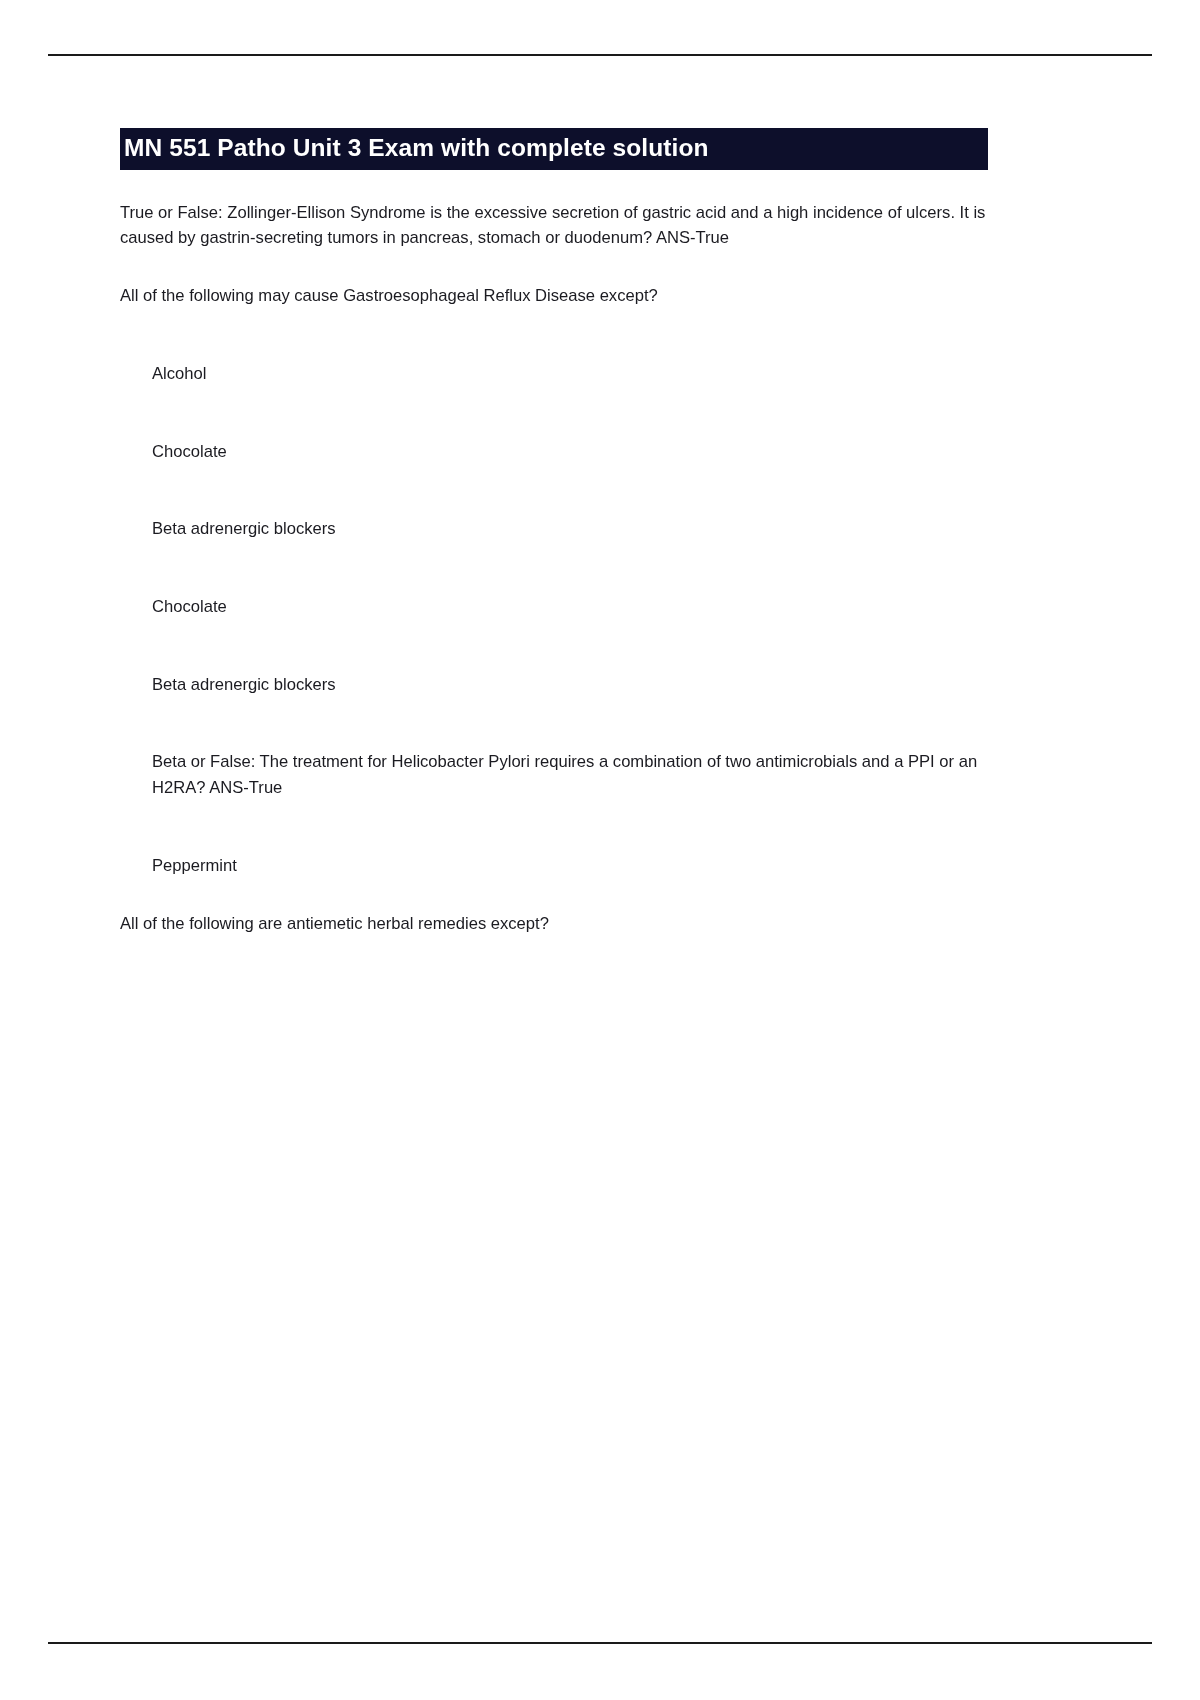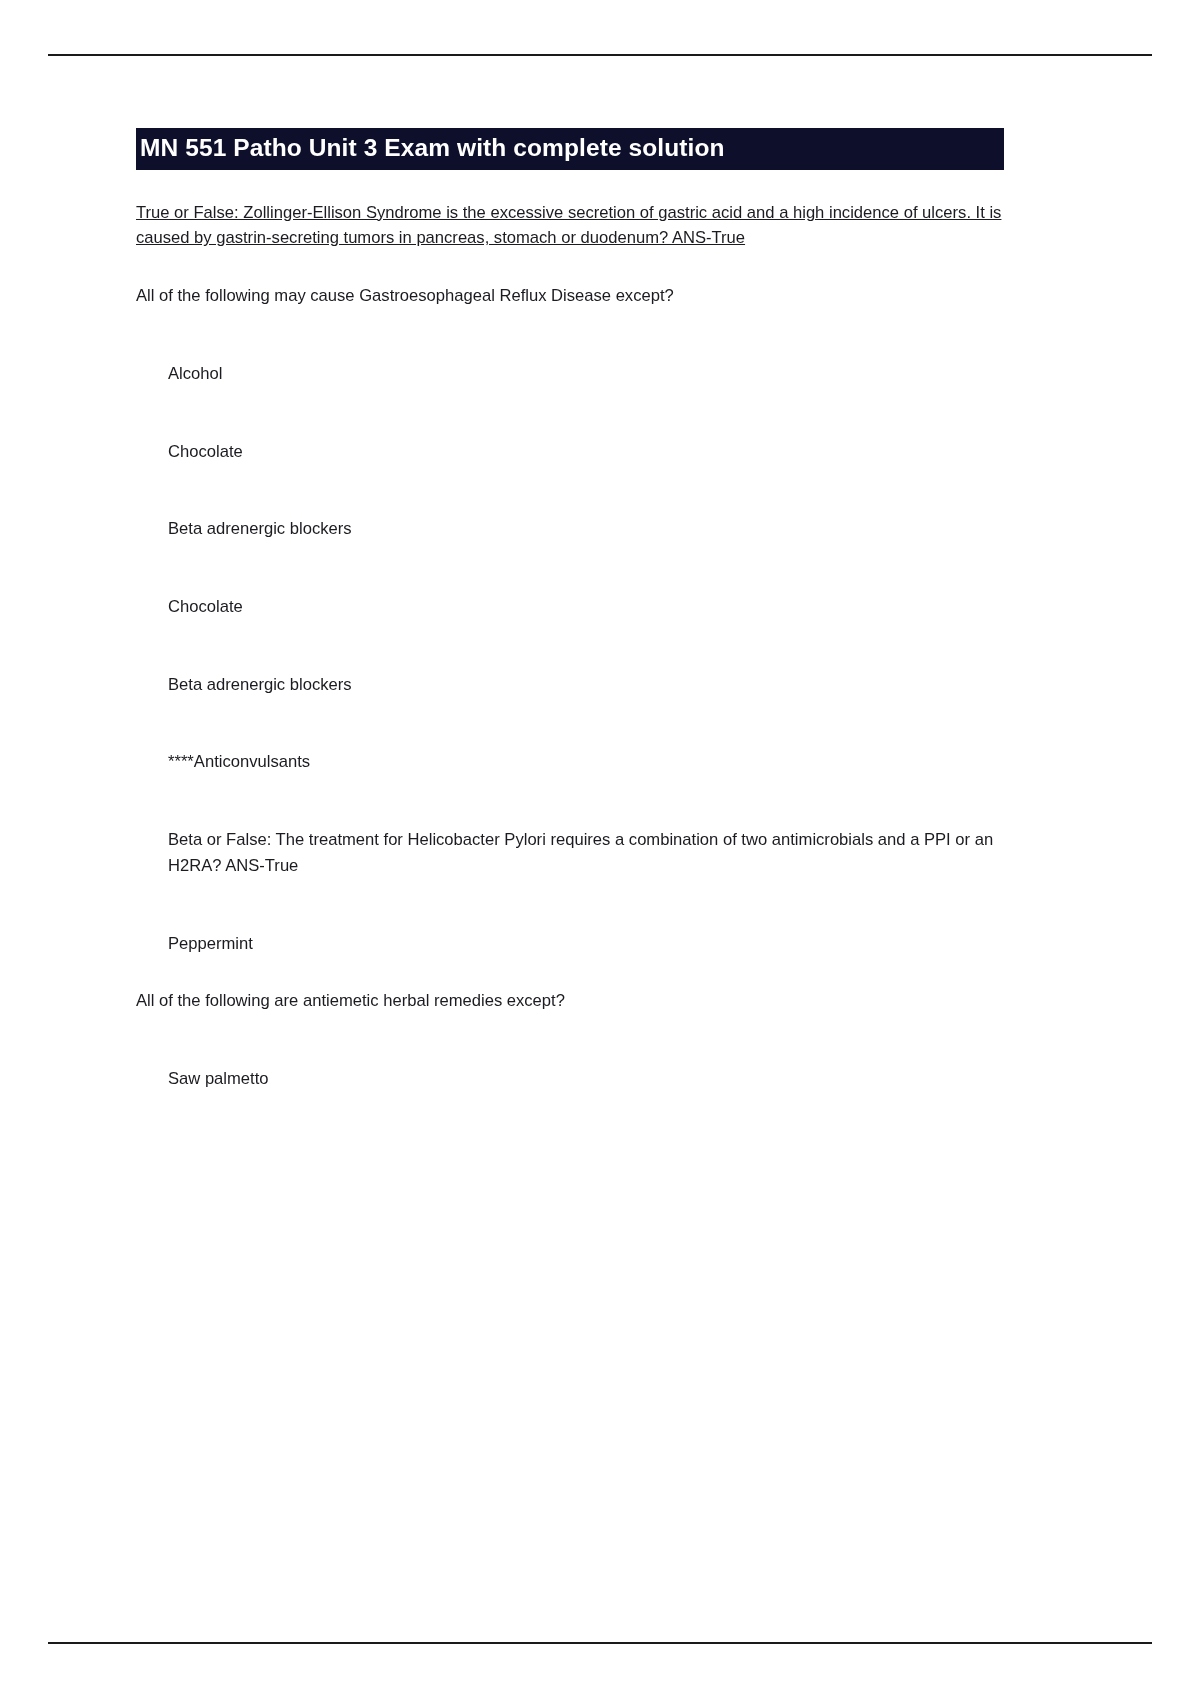--- a/index.html
+++ b/index.html
@@ -24,21 +24,21 @@
     left: 48px;
     right: 48px;
     height: 2px;
     background: #1a1a1a;
   }
   .rule.top { top: 54px; }
   .rule.bottom { bottom: 56px; }
 
   .content {
     position: absolute;
-    left: 136px;
+    left: 120px;
     top: 128px;
     width: 868px;
   }
 
   .title-bar {
     background: #0d0f2b;
     color: #ffffff;
     font-size: 24.5px;
     font-weight: bold;
     letter-spacing: 0.1px;
@@ -49,21 +49,21 @@
   }
 
   .para {
     color: #1b1b21;
     font-size: 16.6px;
     line-height: 1.55;
     margin-top: 34px;
     max-width: 866px;
     font-weight: 400;
   }
-  .para.first { margin-top: 30px; text-decoration: underline; }
+  .para.first { margin-top: 30px; }
   .para.gap-lg { margin-top: 32px; }
   .para.opt { margin-top: 52px; margin-left: 32px; }
 </style>
 </head>
 <body>
 
 <div class="page">
 
   <div class="rule top"></div>
 
@@ -79,27 +79,25 @@
 
     <div class="para opt">Chocolate</div>
 
     <div class="para opt">Beta adrenergic blockers</div>
 
 
     <div class="para opt">Chocolate</div>
 
     <div class="para opt">Beta adrenergic blockers</div>
 
-    <div class="para opt">****Anticonvulsants</div>
 
     <div class="para opt">Beta or False: The treatment for Helicobacter Pylori requires a combination of two antimicrobials and a PPI or an H2RA? ANS-True</div>
 
     <div class="para opt">Peppermint</div>
 
     <div class="para gap-lg">All of the following are antiemetic herbal remedies except?</div>
 
-    <div class="para opt">Saw palmetto</div>
 
   </div>
 
   <div class="rule bottom"></div>
 
 </div>
 
 </body></html>

